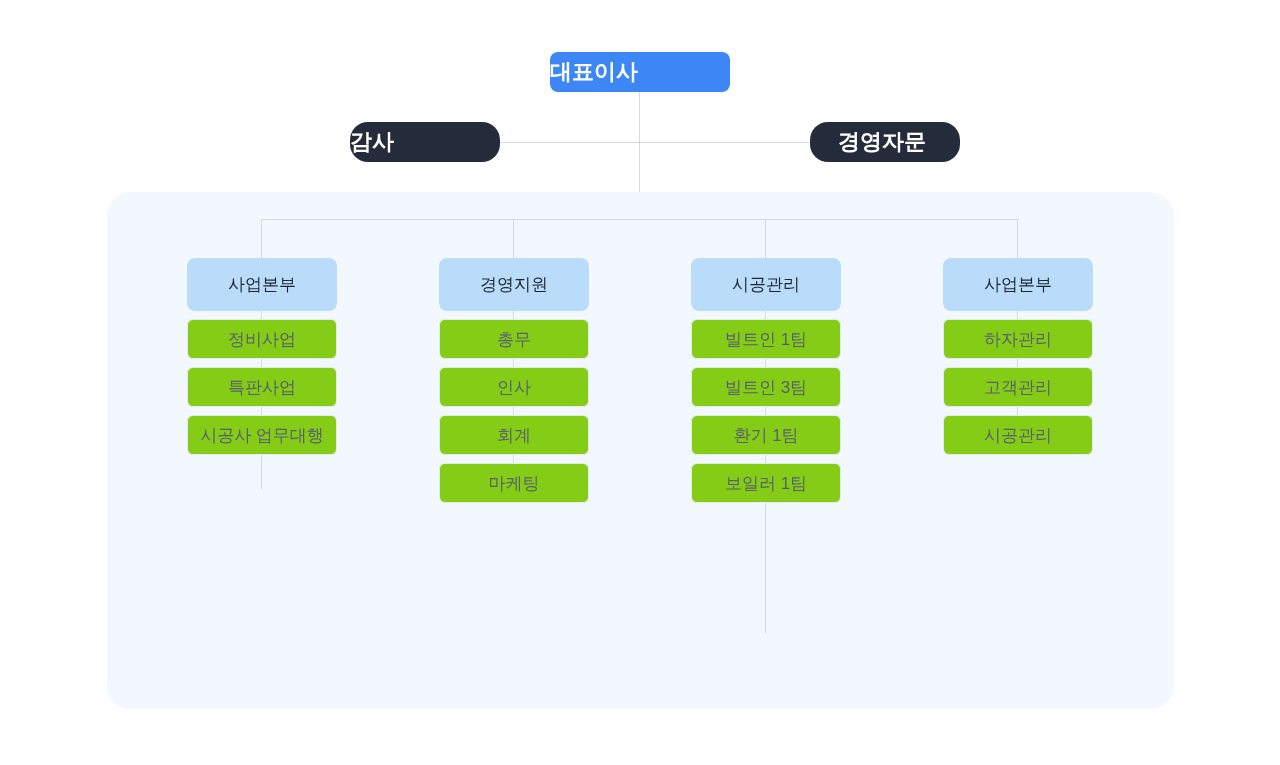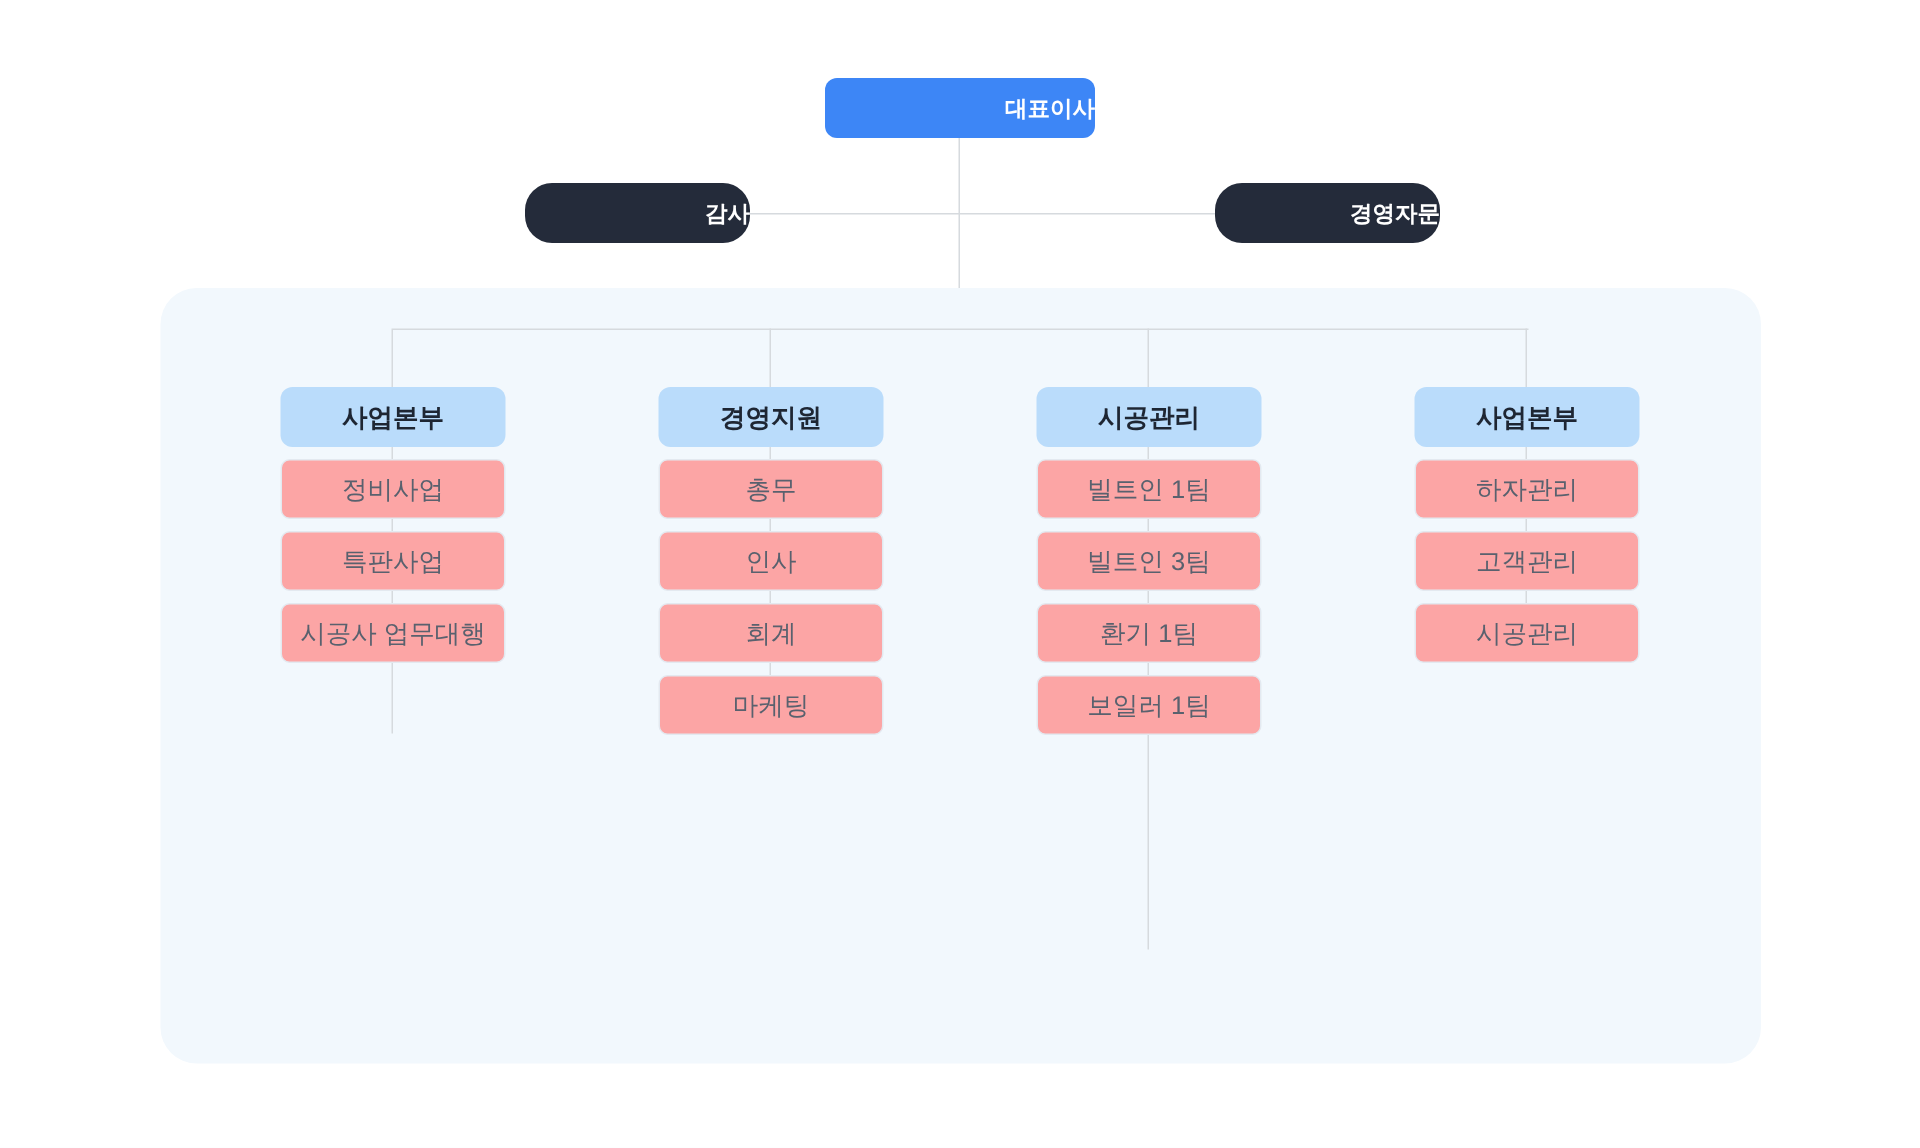--- a/index.html
+++ b/index.html
@@ -27,22 +27,22 @@
     position: absolute;
     background: var(--line);
     z-index: 0;
   }
   .node {
     position: absolute;
     height: 40px;
     border-radius: 8px;
     display: flex;
     align-items: center;
-    justify-content: flex-end;
-    font-size: 15px;
+    justify-content: flex-start;
+    font-size: 22px;
     font-weight: 700;
     z-index: 2;
     box-sizing: border-box;
   }
   .ceo {
     left: 550px; top: 52px; width: 180px;
     background: var(--ceo-bg);
     color: #ffffff;
   }
   .advisor {
@@ -71,38 +71,38 @@
     position: absolute;
     left: 74px;
     top: -39px;
     width: 1px;
     background: var(--line);
     z-index: 0;
   }
   .dept-header {
     position: relative;
     z-index: 1;
-    height: 40px;
+    height: 53px;
     border-radius: 8px;
     background: var(--dept-header-bg);
     color: var(--header-text);
     display: flex;
     align-items: center;
     justify-content: center;
     font-size: 17px;
-    font-weight: 700;
+    font-weight: 400;
     box-sizing: border-box;
   }
   .team-box {
     position: relative;
     z-index: 1;
     height: 40px;
     margin-top: 8px;
     border-radius: 6px;
-    background: #fca5a5;
+    background: #84cc16;
     border: 1px solid var(--team-border);
     color: var(--team-text);
     display: flex;
     align-items: center;
     justify-content: center;
     font-size: 17px;
     font-weight: 400;
     box-sizing: border-box;
   }
   .team-box:first-of-type { margin-top: 27px; }

